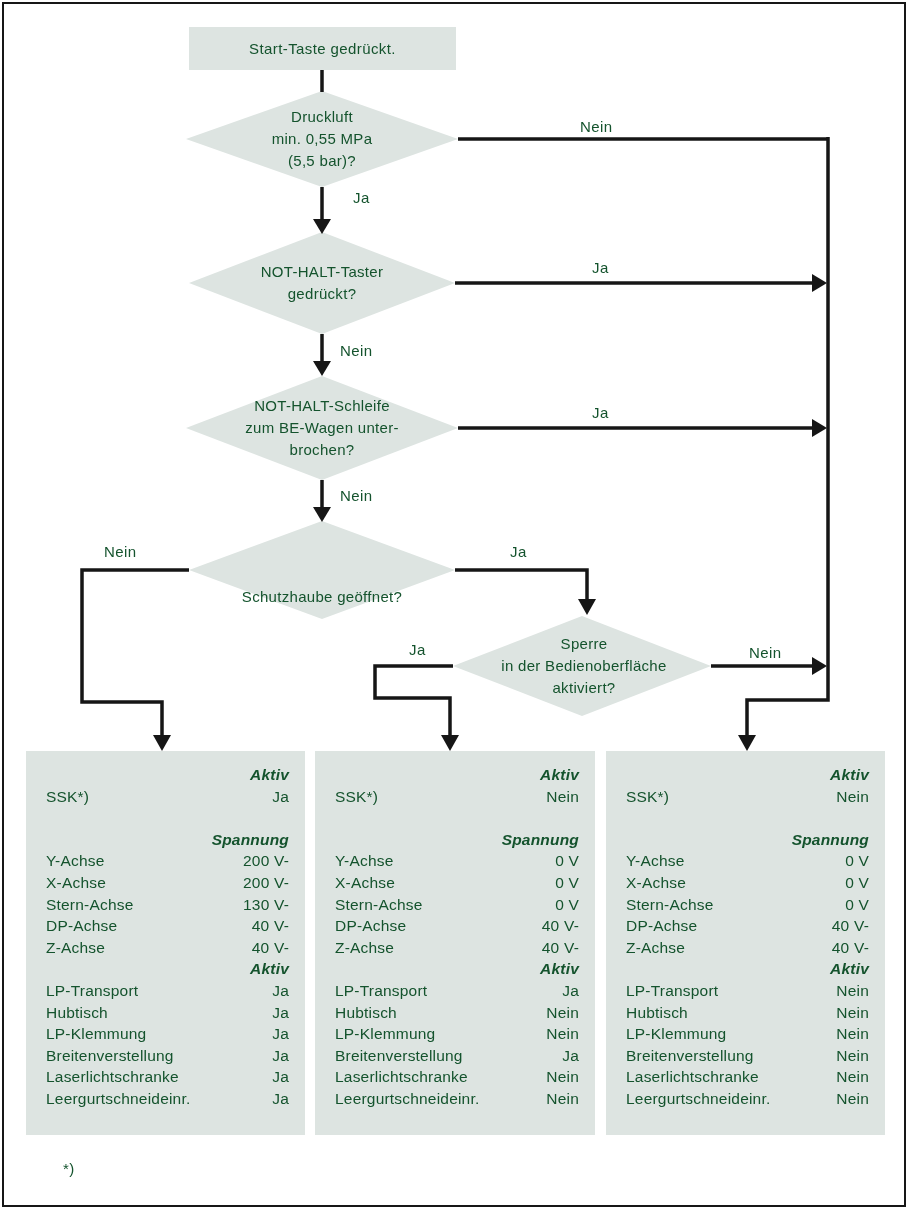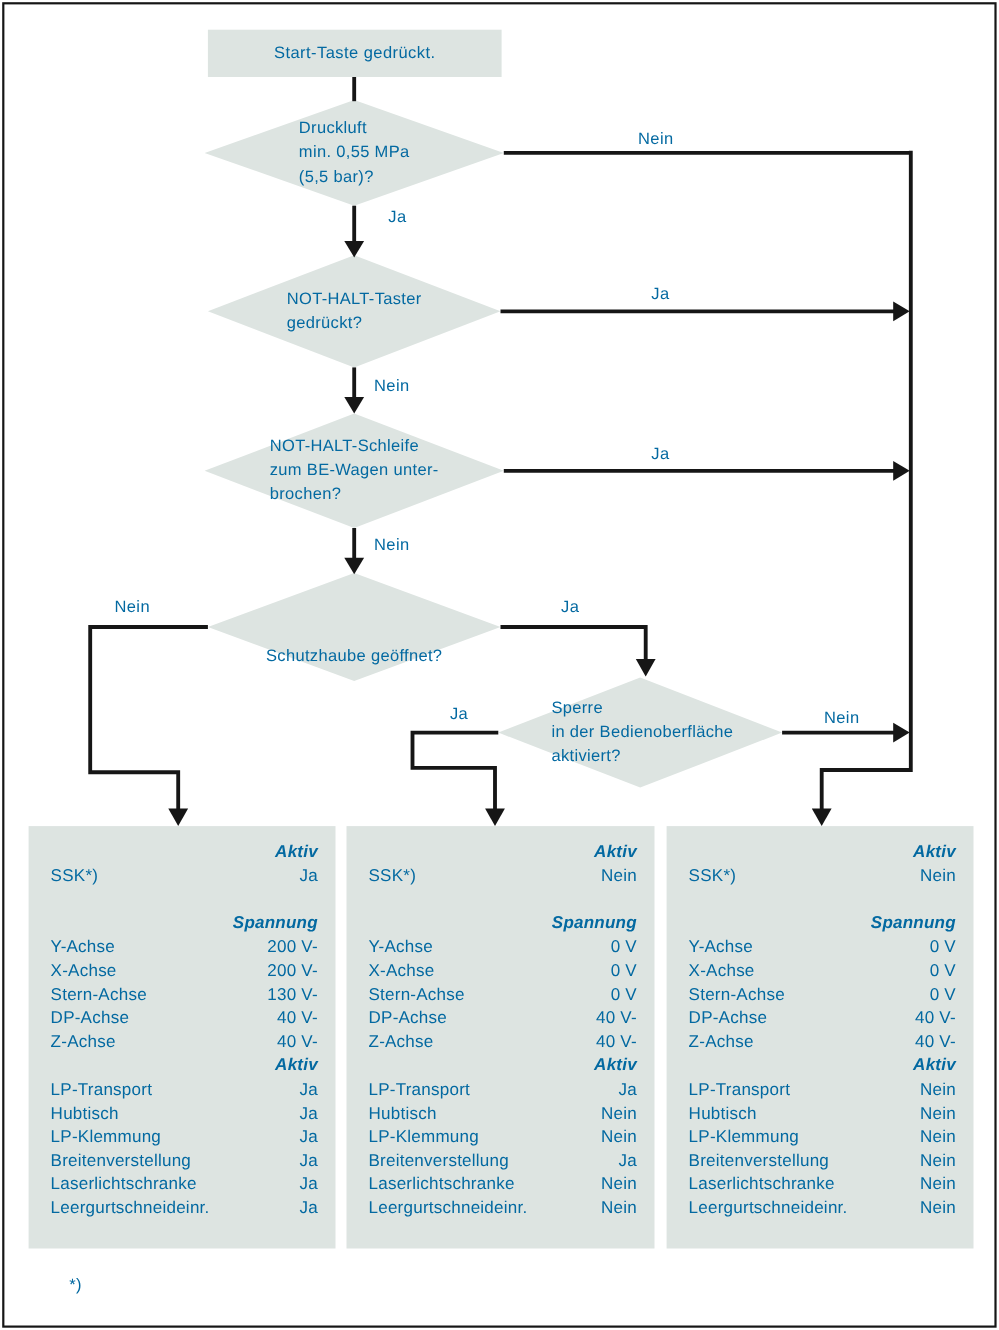--- a/index.html
+++ b/index.html
@@ -1,29 +1,29 @@
 <!DOCTYPE html>
 <html style="--node-fill: #dde4e1;"><head>
 <meta charset="utf-8">
 <style>
   html,body{margin:0;padding:0;background:#ffffff;}
   .canvas{
     position:relative;width:908px;height:1209px;background:#ffffff;
-    font-family:"Liberation Sans",sans-serif;color:#0369a1;overflow:hidden;
+    font-family:"Liberation Sans",sans-serif;color:#14532d;overflow:hidden;
   }
   .frame{position:absolute;inset:2px;border:2px solid #161616;pointer-events:none;}
   .wires{position:absolute;left:0;top:0;}
   .start-node{
     position:absolute;left:189px;top:27px;width:267px;height:43px;
     background:var(--node-fill);display:flex;align-items:center;justify-content:center;
     font-size:15px;letter-spacing:.4px;
   }
   .diamond-text{
     position:absolute;display:flex;align-items:center;justify-content:center;
-    text-align:left;white-space:pre-line;font-size:15px;line-height:22px;letter-spacing:.3px;
+    text-align:center;white-space:pre-line;font-size:15px;line-height:22px;letter-spacing:.3px;
   }
   .edge-label{position:absolute;font-size:15px;letter-spacing:.4px;}
   .result-box{
     position:absolute;top:751px;height:384px;background:var(--node-fill);
     box-sizing:border-box;padding:13px 16px 0 20px;font-size:15.5px;letter-spacing:.2px;
   }
   .trow{display:flex;justify-content:space-between;height:21.6px;line-height:21.6px;align-items:flex-end;}
   .trow .tvalue{text-align:right;}
   .thead .tvalue{font-weight:bold;font-style:italic;}
   .tspacer{height:21.6px;}

